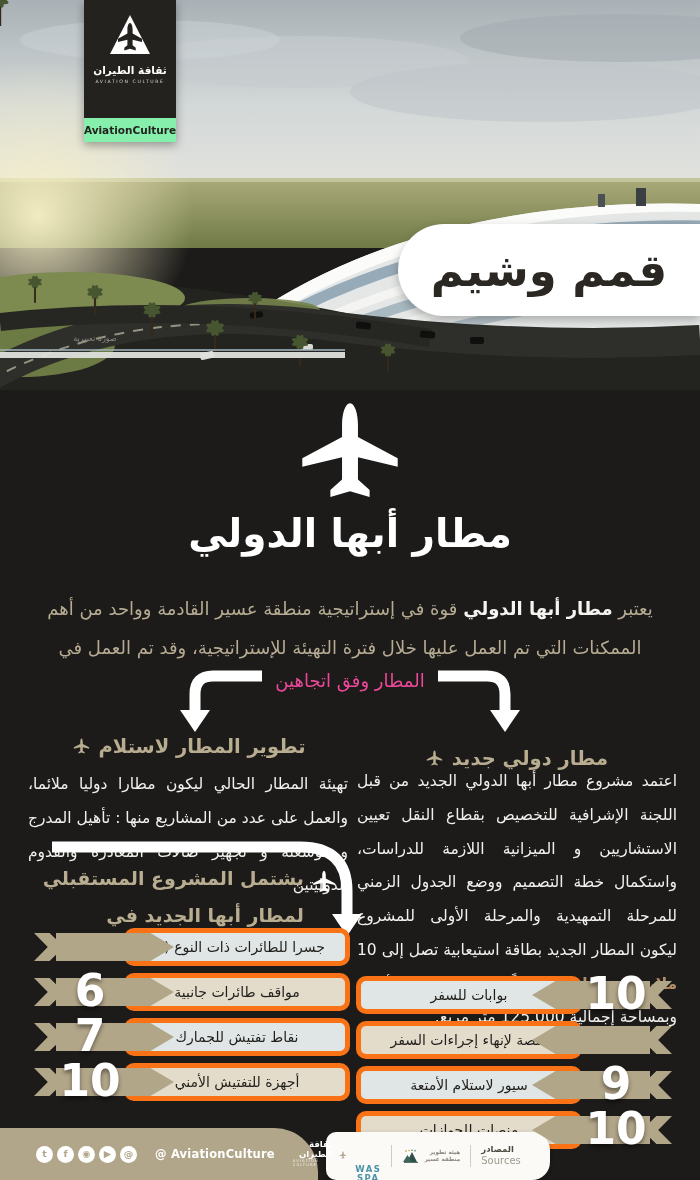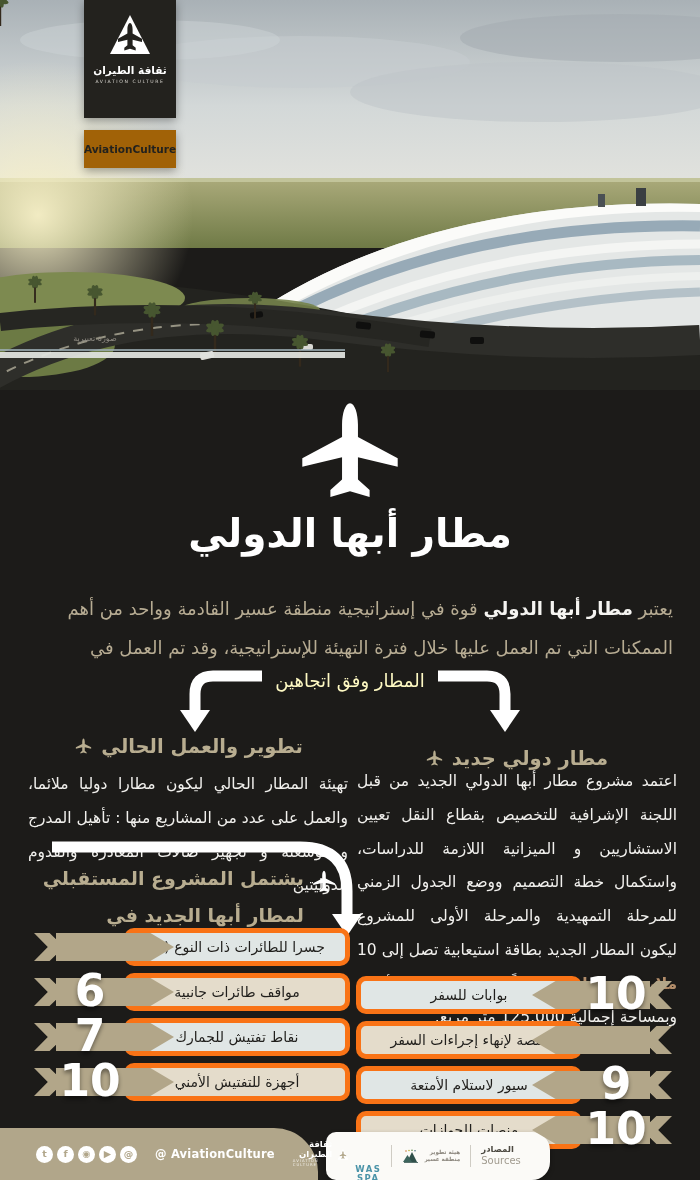--- a/index.html
+++ b/index.html
@@ -7,40 +7,40 @@
   #canvas{
     position:relative;width:700px;height:1180px;overflow:hidden;
     background:#1c1b19;font-family:"DejaVu Sans",sans-serif;margin:0 auto;
   }
   
   .hero{position:absolute;left:0;top:0;width:700px;height:390px;}
   .badge{position:absolute;left:84px;top:0;width:92px;z-index:7;filter:drop-shadow(0 3px 5px rgba(0,0,0,.35));}
   .badge-dark{background:#23221e;height:118px;display:flex;flex-direction:column;align-items:center;padding-top:13px;}
   .badge-ar{color:#fff;font-size:10.5px;font-weight:bold;margin-top:7px;direction:rtl;}
   .badge-en{color:#d9d6d0;font-size:4.6px;letter-spacing:1.6px;margin-top:3px;}
-  .badge-strip{background:#a16207;height:38px;display:flex;align-items:center;justify-content:center;
-    color:#23221e;font-size:10.5px;font-weight:bold;margin-top:12px;}
+  .badge-strip{background:#86efac;height:24px;display:flex;align-items:center;justify-content:center;
+    color:#23221e;font-size:10.5px;font-weight:bold;}
   .hero-title{
     position:absolute;right:0;top:224px;width:302px;height:92px;background:#ffffff;
     border-radius:48px 0 0 48px;display:flex;align-items:center;justify-content:center;
     color:#2b2723;font-size:45px;font-weight:bold;z-index:5;direction:rtl;
     box-shadow:0 4px 10px rgba(0,0,0,.25);}
   .hero-sub{
     position:absolute;right:0;top:330px;width:460px;height:55px;background:#b1a58a;
     border-radius:30px 0 0 30px;display:flex;align-items:center;justify-content:center;
     color:#fdfcf9;font-size:25px;font-weight:bold;z-index:5;direction:rtl;}
   
   .plane-hero{position:absolute;left:297px;top:398px;z-index:2;}
   .main-title{position:absolute;left:0;top:511px;width:700px;text-align:center;
     color:#ffffff;font-size:39px;font-weight:bold;direction:rtl;}
-  .intro{position:absolute;left:27px;top:590px;width:646px;text-align:right;
+  .intro{position:absolute;left:27px;top:590px;width:646px;text-align:center;
     color:#b7ac93;font-size:18px;line-height:2.15;direction:rtl;}
   .intro b{color:#f5f4f1;}
   .intro-tail{position:absolute;left:0;top:670px;width:700px;text-align:center;
-    color:#fef9c3;font-size:18px;direction:rtl;z-index:2;}
+    color:#ec4899;font-size:18px;direction:rtl;z-index:2;}
   .split-arrows{position:absolute;left:0;top:665px;z-index:1;}
   
   .col-head{position:absolute;top:735px;width:322px;display:flex;flex-direction:row-reverse;
     align-items:center;justify-content:center;gap:9px;color:#b8ad90;font-size:19.5px;font-weight:bold;direction:rtl;}
   .col-head-left{left:28px;} .col-head-right{left:356px;margin-top:12px;}
   .col-body{position:absolute;width:320px;color:#f1f0ed;font-size:15.5px;line-height:2.18;
     text-align:justify;direction:rtl;}
   .col-body-left{left:28px;top:768px;}
   .col-body-right{left:357px;top:765px;}
   .col-body .hl{color:#b28d6a;font-weight:bold;}
@@ -182,20 +182,21 @@
         <svg width="46" height="44" viewBox="0 0 44 44">
           <path d="M22 2 L42 41 H2 Z" fill="#ffffff"></path>
           <path d="M22 10 c1.6 0 2.6 3.2 2.6 6.4 v4.2 l9.4 5.2 v3.1 l-9.4 -2.1 v5.4 l3.1 2.6 v2.6 l-5.7 -1.6 -5.7 1.6 v-2.6 l3.1 -2.6 v-5.4 l-9.4 2.1 v-3.1 l9.4 -5.2 v-4.2 c0 -3.2 1 -6.4 2.6 -6.4 z" fill="#23221e"></path>
         </svg>
         <div class="badge-ar">ثقافة الطيران</div>
         <div class="badge-en">AVIATION CULTURE</div>
       </div>
       <div class="badge-strip">AviationCulture</div>
     </div>
 
+    <div class="hero-title">قمم وشيم</div>
   </div>
 
   <svg class="plane-hero" width="106" height="110" viewBox="0 0 100 100">
     <path fill="#ffffff" d="M50 3 C54.5 3 57.5 13 57.5 23 V35 L95 55 V63 L57.5 54 V75 L68.5 85 V91.5 L50 86 L31.5 91.5 V85 L42.5 75 V54 L5 63 V55 L42.5 35 V23 C42.5 13 45.5 3 50 3 Z"></path>
   </svg>
   <div class="main-title">مطار أبها الدولي</div>
 
   <div class="intro"><span>يعتبر </span><b>مطار أبها الدولي</b><span> قوة في إستراتيجية منطقة عسير القادمة وواحد من أهم الممكنات التي تم العمل عليها خلال فترة التهيئة للإستراتيجية، وقد تم العمل في</span></div>
   <div class="intro-tail">المطار وفق اتجاهين</div>
 
@@ -209,21 +210,21 @@
   <div class="col-head col-head-right">
     <svg width="17" height="17" viewBox="0 0 100 100">
       <path fill="#b8ad90" d="M50 3 C54.5 3 57.5 13 57.5 23 V35 L95 55 V63 L57.5 54 V75 L68.5 85 V91.5 L50 86 L31.5 91.5 V85 L42.5 75 V54 L5 63 V55 L42.5 35 V23 C42.5 13 45.5 3 50 3 Z"></path>
     </svg>
     <span>مطار دولي جديد</span>
   </div>
   <div class="col-head col-head-left">
     <svg width="17" height="17" viewBox="0 0 100 100">
       <path fill="#b8ad90" d="M50 3 C54.5 3 57.5 13 57.5 23 V35 L95 55 V63 L57.5 54 V75 L68.5 85 V91.5 L50 86 L31.5 91.5 V85 L42.5 75 V54 L5 63 V55 L42.5 35 V23 C42.5 13 45.5 3 50 3 Z"></path>
     </svg>
-    <span>تطوير والعمل الحالي</span>
+    <span>تطوير المطار لاستلام</span>
   </div>
 
   <div class="col-body col-body-right"><span>اعتمد مشروع مطار أبها الدولي الجديد من قبل اللجنة الإشرافية للتخصيص بقطاع النقل تعيين الاستشاريين و الميزانية اللازمة للدراسات، واستكمال خطة التصميم ووضع الجدول الزمني للمرحلة التمهيدية والمرحلة الأولى للمشروع ليكون المطار الجديد بطاقة استيعابية تصل إلى 10 </span><span class="hl">ملايين مسافر</span><span> سنوياً في مرحلته الأولى، وبمساحة إجمالية 125.000 متر مربع.</span></div>
   <div class="col-body col-body-left">تهيئة المطار الحالي ليكون مطارا دوليا ملائما، والعمل على عدد من المشاريع منها : تأهيل المدرج و توسعته و تجهيز صالات المغادرة والقدوم الدوليتين</div>
 
   <svg class="future-arrow" width="340" height="115" viewBox="0 0 340 115">
     <path d="M22 12 H270 Q317 12 317 56 V80" stroke="#ffffff" stroke-width="11" fill="none"></path>
     <polygon points="302,79 332,79 317,101" fill="#ffffff"></polygon>
   </svg>
   <div class="future-head"><span>يشتمل المشروع المستقبلي لمطار أبها الجديد في </span><b>مرحلته الأولى</b><span> على:</span></div>

